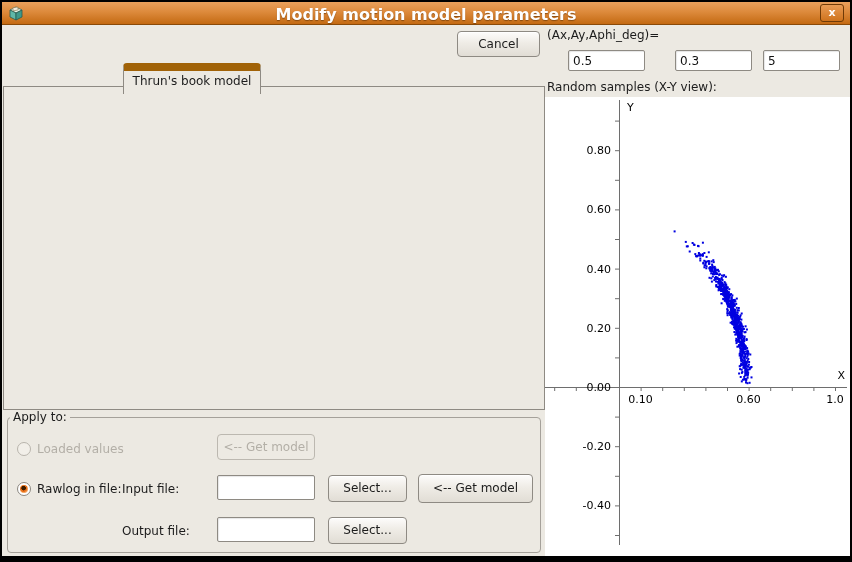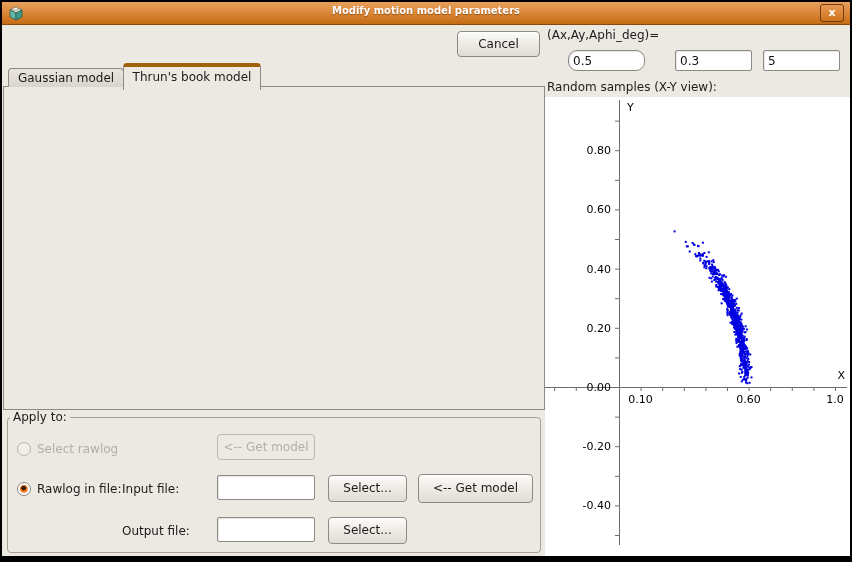--- a/index.html
+++ b/index.html
@@ -11,21 +11,21 @@
   }
   .abs{position:absolute;}
   
   #titlebar{
     position:absolute;left:0;top:0;width:100%;height:22px;
     background:linear-gradient(180deg,#e9a05c 0%,#dd8a3c 45%,#c46a12 100%);
     border-bottom:1px solid #8a4a08;
   }
   #title{
     position:absolute;left:0;right:0;top:3px;text-align:center;
-    color:#fff;font-weight:bold;font-size:10px;text-shadow:0 1px 1px rgba(80,40,0,.55);
+    color:#fff;font-weight:bold;font-size:16px;text-shadow:0 1px 1px rgba(80,40,0,.55);
   }
   #closebtn{
     position:absolute;right:6px;top:2px;width:22px;height:16px;
     background:linear-gradient(180deg,#e89b55,#cf731d);
     border:1px solid #6f3a06;border-radius:3px;
     color:#fff;font-weight:bold;font-size:11px;text-align:center;line-height:16px;
     cursor:pointer;
   }
   
   .btn{
@@ -46,21 +46,21 @@
   .lbl{position:absolute;white-space:nowrap;}
   .rlabel{position:absolute;white-space:nowrap;}
   
   .tab{
     position:absolute;border:1px solid #8e8a83;border-bottom:none;
     border-radius:4px 4px 0 0;text-align:center;cursor:pointer;white-space:nowrap;
   }
   #tab-gaussian{left:6px;top:66px;width:114px;height:18px;line-height:18px;
     background:linear-gradient(180deg,#e9e5de,#d9d5cd);z-index:2;}
   #tab-thrun{left:121px;top:61px;width:136px;height:23px;line-height:21px;
-    background:#ece9e2;border-top:4px solid #a16207;z-index:4;}
+    background:#ece9e2;border-top:8px solid #a16207;z-index:4;}
   #tabpanel{
     position:absolute;left:1px;top:84px;width:540px;height:322px;
     border:1px solid #8e8a83;background:#ece9e2;z-index:1;
   }
   #groupbox{
     position:absolute;left:5px;top:415px;width:532px;height:134px;
     border:1px solid #a5a19a;border-radius:4px;
   }
   #grouplabel{position:absolute;left:8px;top:408px;background:#ece9e2;padding:0 3px;z-index:2;}
   
@@ -90,26 +90,25 @@
       </svg>
     </span>
     <div id="title">Modify motion model parameters</div>
     <div id="closebtn">
       <span>x</span>
     </div>
   </div>
 
   <div class="btn abs" style="left:455px;top:29px;width:81px;height:24px;line-height:24px;">Cancel</div>
   <div class="lbl" style="left:545px;top:26px;text-align:center;">(Ax,Ay,Aphi_deg)=</div>
-  <input class="tf" style="left: 566px; top: 48px; width: 67px; height: 15px; border-radius: 9px;" value="0.5">
+  <input class="tf" style="left: 566px; top: 48px; width: 67px; height: 15px;" value="0.5">
   <input class="tf" style="left: 673px; top: 48px; width: 67px; height: 15px;" value="0.3">
   <input class="tf" style="left: 761px; top: 48px; width: 67px; height: 15px;" value="5">
 
   <div id="tabpanel"></div>
-  <div id="tab-gaussian" class="tab">Gaussian model</div>
   <div id="tab-thrun" class="tab">Thrun's book model</div>
 
   <div class="rlabel" style="left:10px;top:109px;width:253px;">alfa1_rot_rot=</div>
   <input class="tf" style="left: 275px; top: 105px; width: 66px; height: 15px;" value="0.05">
   <div class="lbl" style="left:378px;top:109px;">(deg/deg)</div>
 
   <div class="rlabel" style="left:10px;top:146px;width:253px;">alfa2_rot_trans=</div>
   <input class="tf focused" style="left: 275px; top: 142px; width: 66px; height: 15px;" value="15">
   <span class="caret" style="left:293px;top:145px;height:15px;"></span>
   <div class="lbl" style="left:378px;top:146px;">(degs/meter)</div>
@@ -134,21 +133,21 @@
   <div class="lbl" style="left:378px;top:332px;">(degrees)</div>
 
   <div class="btn abs" style="left:71px;top:364px;width:132px;height:25px;line-height:25px;">Reset default values</div>
   <div class="btn abs" style="left:281px;top:365px;width:81px;height:25px;line-height:25px;">Apply</div>
   <div class="btn abs" style="left:375px;top:365px;width:98px;height:25px;line-height:25px;">Draw samples</div>
 
   <div id="groupbox"></div>
   <div id="grouplabel">Apply to:</div>
 
   <span class="radio disabled" style="left:15px;top:440px;"></span>
-  <div class="lbl dis-text" style="left:35px;top:440px;">Select rawlog</div>
+  <div class="lbl dis-text" style="left:35px;top:440px;">Loaded values</div>
   <div class="btn disabled abs" style="left:215px;top:432px;width:96px;height:24px;line-height:24px;">&lt;-- Get model</div>
 
   <span class="radio" style="left:15px;top:480px;">
       <span class="dot"></span>
     </span>
   <div class="lbl" style="left:35px;top:480px;text-align:right;">Rawlog in file:</div>
   <div class="rlabel" style="left:120px;top:480px;width:88px;">Input file:</div>
   <input class="tf" style="left: 215px; top: 473px; width: 88px; height: 19px;" value="">
   <div class="btn abs" style="left:326px;top:473px;width:77px;height:25px;line-height:25px;">Select...</div>
   <div class="btn abs" style="left:416px;top:472px;width:113px;height:27px;line-height:27px;">&lt;-- Get model</div>

